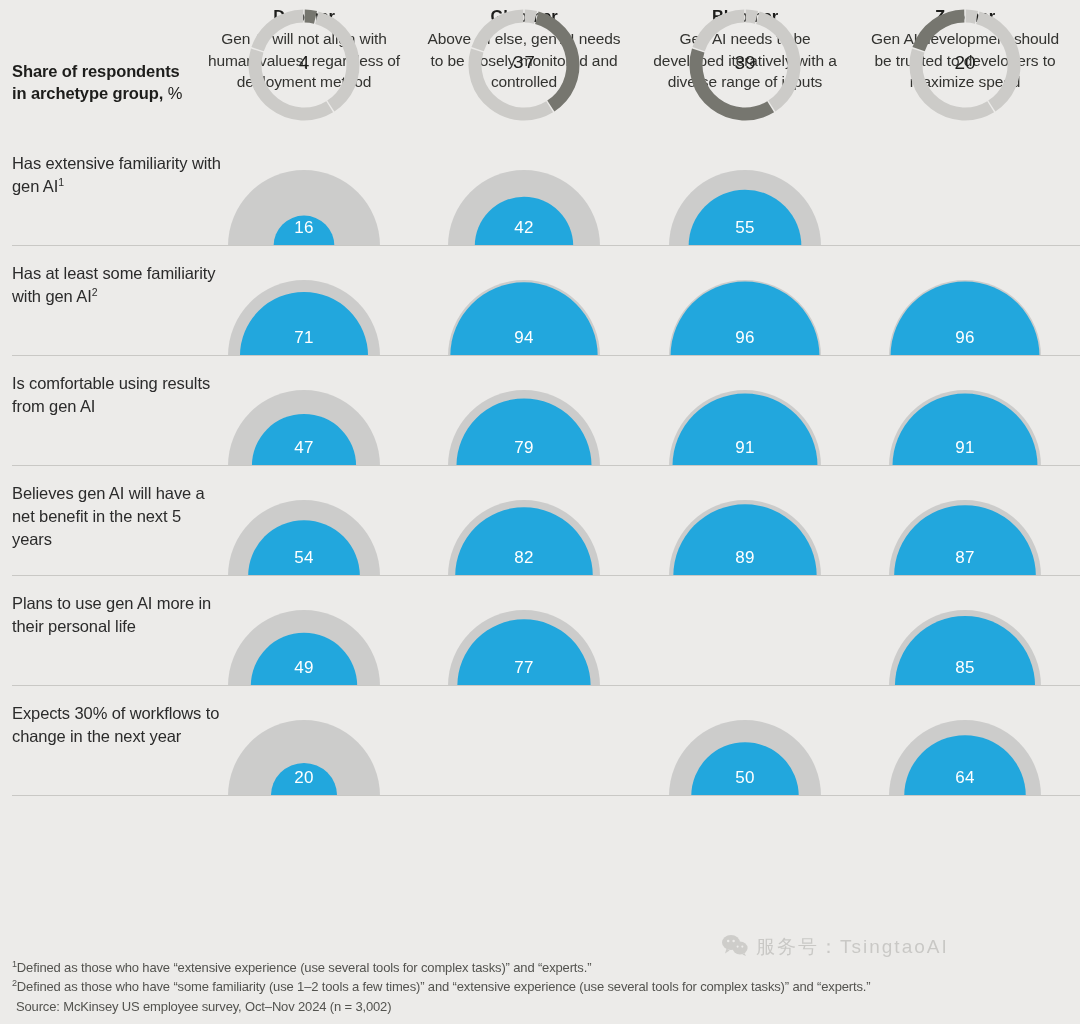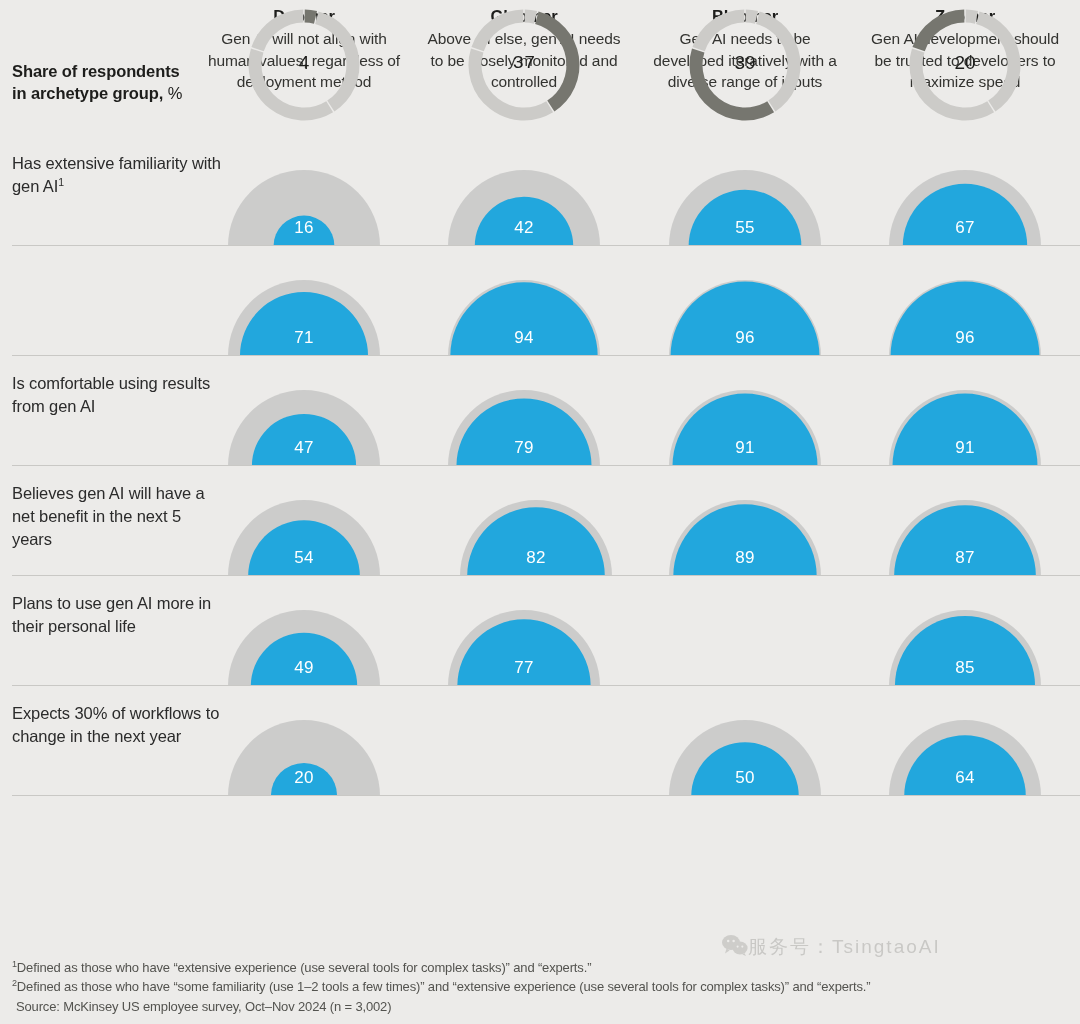--- a/index.html
+++ b/index.html
@@ -78,21 +78,21 @@
   .note{
     font-size:13px;line-height:19.5px;color:#53534f;letter-spacing:-0.15px;
     white-space:nowrap;
   }
   .note sup{font-size:9px;vertical-align:super;line-height:0;}
   .note.src{padding-left:4px;}
 
   
   .watermark{
     position:absolute;left:722px;top:934px;
-    display:flex;align-items:center;
+    display:flex;align-items:center;gap:8px;
     opacity:.30;pointer-events:none;
   }
   .watermark .wm-text{
     font-size:19px;color:#7a7a76;letter-spacing:2px;white-space:nowrap;
   }
 </style>
 </head>
 <body>
 
 <div class="sheet">
@@ -134,31 +134,25 @@
             </svg>
             <div class="val">42</div>
           </div>
           <div class="gauge" style="left: 645px;">
             <svg width="200" height="98" viewBox="0 0 200 98">
               <path d="M 24 92 A 76 76 0 0 1 176 92 Z" fill="#cccccb"></path>
               <path d="M 43.63689149807296 92 A 56.36310850192704 56.36310850192704 0 0 1 156.36310850192703 92 Z" fill="#22a7dd"></path>
             </svg>
             <div class="val">55</div>
           </div>
-          <div class="gauge" style="left: 865px;">
-            <svg width="200" height="98" viewBox="0 0 200 98">
-              <path d="M 24 92 A 76 76 0 0 1 176 92 Z" fill="#cccccb"></path>
-              <path d="M 37.791318933769375 92 A 62.208681066230625 62.208681066230625 0 0 1 162.2086810662306 92 Z" fill="#22a7dd"></path>
-            </svg>
-            <div class="val">67</div>
-          </div>
-        </div>
-        <div class="row-rule"></div>
-      </div>
-      <div class="row">
+        </div>
+        <div class="row-rule"></div>
+      </div>
+      <div class="row">
+        <div class="row-label"><span>Has at least some familiarity with gen AI</span><sup>2</sup></div>
         <div class="gauges">
           <div class="gauge" style="left: 204px;">
             <svg width="200" height="98" viewBox="0 0 200 98">
               <path d="M 24 92 A 76 76 0 0 1 176 92 Z" fill="#cccccb"></path>
               <path d="M 35.96126172385968 92 A 64.03873827614032 64.03873827614032 0 0 1 164.03873827614032 92 Z" fill="#22a7dd"></path>
             </svg>
             <div class="val">71</div>
           </div>
           <div class="gauge" style="left: 424px;">
             <svg width="200" height="98" viewBox="0 0 200 98">
@@ -221,21 +215,21 @@
       <div class="row">
         <div class="row-label"><span>Believes gen AI will have a net benefit in the next 5 years</span></div>
         <div class="gauges">
           <div class="gauge" style="left: 204px;">
             <svg width="200" height="98" viewBox="0 0 200 98">
               <path d="M 24 92 A 76 76 0 0 1 176 92 Z" fill="#cccccb"></path>
               <path d="M 44.15163386454354 92 A 55.84836613545646 55.84836613545646 0 0 1 155.84836613545644 92 Z" fill="#22a7dd"></path>
             </svg>
             <div class="val">54</div>
           </div>
-          <div class="gauge" style="left: 436px;">
+          <div class="gauge" style="left: 424px;">
             <svg width="200" height="98" viewBox="0 0 200 98">
               <path d="M 24 92 A 76 76 0 0 1 176 92 Z" fill="#cccccb"></path>
               <path d="M 31.179072950155643 92 A 68.82092704984436 68.82092704984436 0 0 1 168.82092704984436 92 Z" fill="#22a7dd"></path>
             </svg>
             <div class="val">82</div>
           </div>
           <div class="gauge" style="left: 645px;">
             <svg width="200" height="98" viewBox="0 0 200 98">
               <path d="M 24 92 A 76 76 0 0 1 176 92 Z" fill="#cccccb"></path>
               <path d="M 28.301743396369815 92 A 71.69825660363018 71.69825660363018 0 0 1 171.69825660363017 92 Z" fill="#22a7dd"></path>

